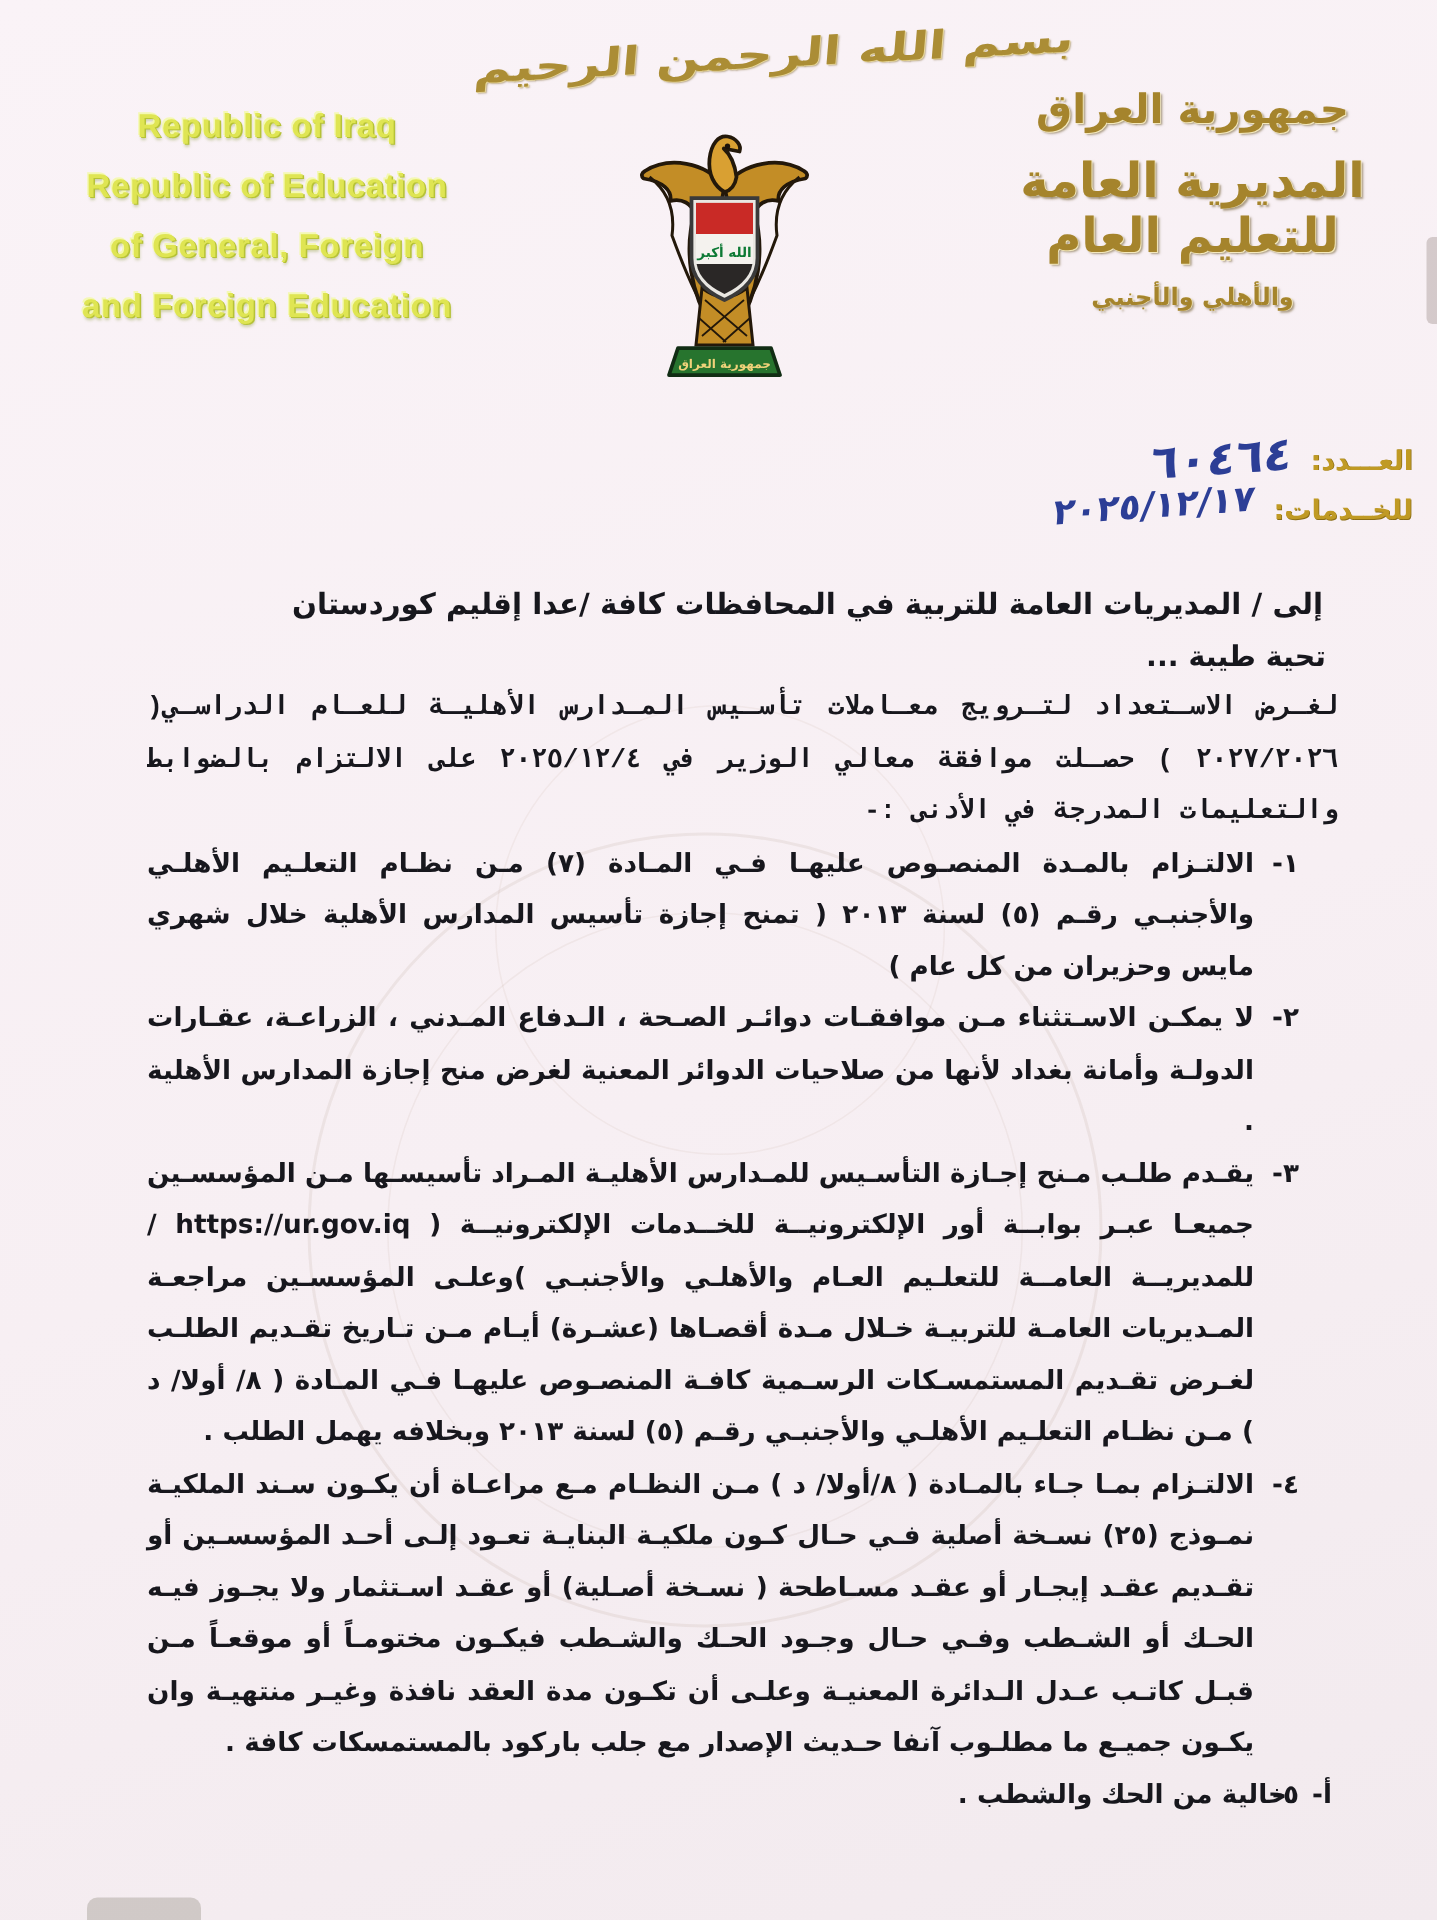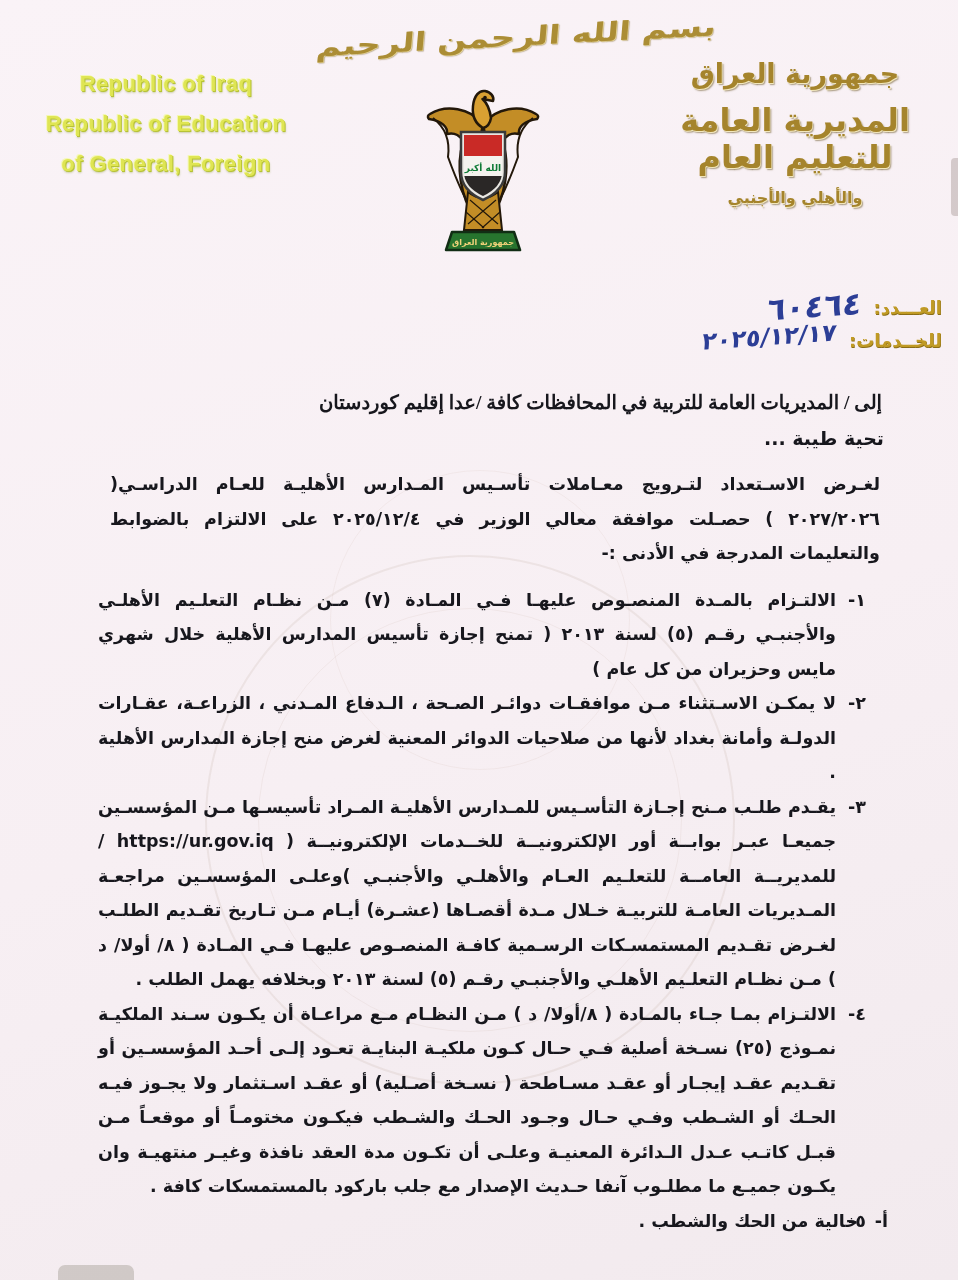--- a/index.html
+++ b/index.html
@@ -23,21 +23,21 @@
     position: absolute; left: 58px; bottom: 0; width: 76px; height: 15px;
     background: #c4beba; border-radius: 7px 7px 0 0; opacity: .75;
   }
   .edge-curl {
     position: absolute; right: 0; top: 158px; width: 7px; height: 58px;
     background: rgba(120,100,92,.28); border-radius: 4px 0 0 4px;
   }
 
   
   .en-block {
-    position: absolute; left: 20px; top: 64px; width: 292px; text-align: center;
+    position: absolute; left: 32px; top: 64px; width: 292px; text-align: center;
     font-family: "Liberation Sans", sans-serif; font-weight: bold;
     font-size: 22px; line-height: 40px; letter-spacing: .4px;
     color: #dfe553;
     text-shadow: 1px 1px 0 #b6c236, -1px -1px 0 #f4f8b4, 1px 2px 2px rgba(128,148,40,.38);
   }
   .bismillah {
     position: absolute; left: 352px; top: 24px; width: 240px; text-align: center;
     font-size: 26px; font-weight: bold; color: #ab8d35; white-space: nowrap;
     transform: rotate(-3deg) scaleX(1.3) skewX(-6deg);
     text-shadow: .5px .5px 0 #e7d79a, 1px 1px 1px rgba(110,85,25,.45);
@@ -71,24 +71,24 @@
   }
   .ref-number { font-size: 31px; letter-spacing: 6px; }
   .ref-date { font-size: 24px; letter-spacing: 2px; margin-top: 2px; }
 
   
   .letter {
     position: absolute; top: 386px; left: 98px; right: 66px;
     direction: rtl; color: #17171d; font-weight: bold;
     font-size: 17.5px; line-height: 34.5px;
   }
-  .to-line { margin: 0; padding-right: 10px; font-size: 19.5px; font-family: Liberation Serif, serif; }
+  .to-line { margin: 0; padding-right: 10px; font-size: 19.5px; }
   .subject-line { margin: 7px 0 9px; padding-right: 112px; text-align: center; font-size: 19.5px; }
   .salutation { margin: 0; padding-right: 8px; font-size: 19px; }
-  .intro { margin: 12px; text-align: justify; }
+  .intro { margin: 0; text-align: justify; font-family: Liberation Mono, monospace; }
   .item { position: relative; padding-right: 56px; text-align: justify; }
   .item-num { position: absolute; right: 26px; top: 0; }
   .sub-item { position: relative; padding-right: 34px; }
   .sub-num { position: absolute; right: 4px; top: 0; }
 </style>
 </head>
 <body>
 
 <div class="page">
 
@@ -100,20 +100,21 @@
 
   <div class="en-block">
 
       <div class="en-line">Republic of Iraq</div>
 
       <div class="en-line">Republic of Education</div>
 
 
       <div class="en-line">of General, Foreign</div>
 
+      <div class="en-line">and Foreign Education</div>
     </div>
 
   <div class="bismillah">بسم الله الرحمن الرحيم</div>
 
   <svg class="emblem" viewBox="0 0 126 170" aria-hidden="true">
 
     <g>
       <path d="M63 40 C50 24 26 20 10 30 C8 31 7 33 9 35 C22 37 28 43 27 50 C35 48 41 52 43 58 C36 82 40 112 55 134 C58 130 60 122 60 114 L60 56 Z" fill="#c38d26" stroke="#23180a" stroke-width="2.5" stroke-linejoin="round"></path>
       <path d="M13 34 C26 44 30 58 28 73 C36 95 44 114 54 130" fill="none" stroke="#23180a" stroke-width="2"></path>
     </g>

